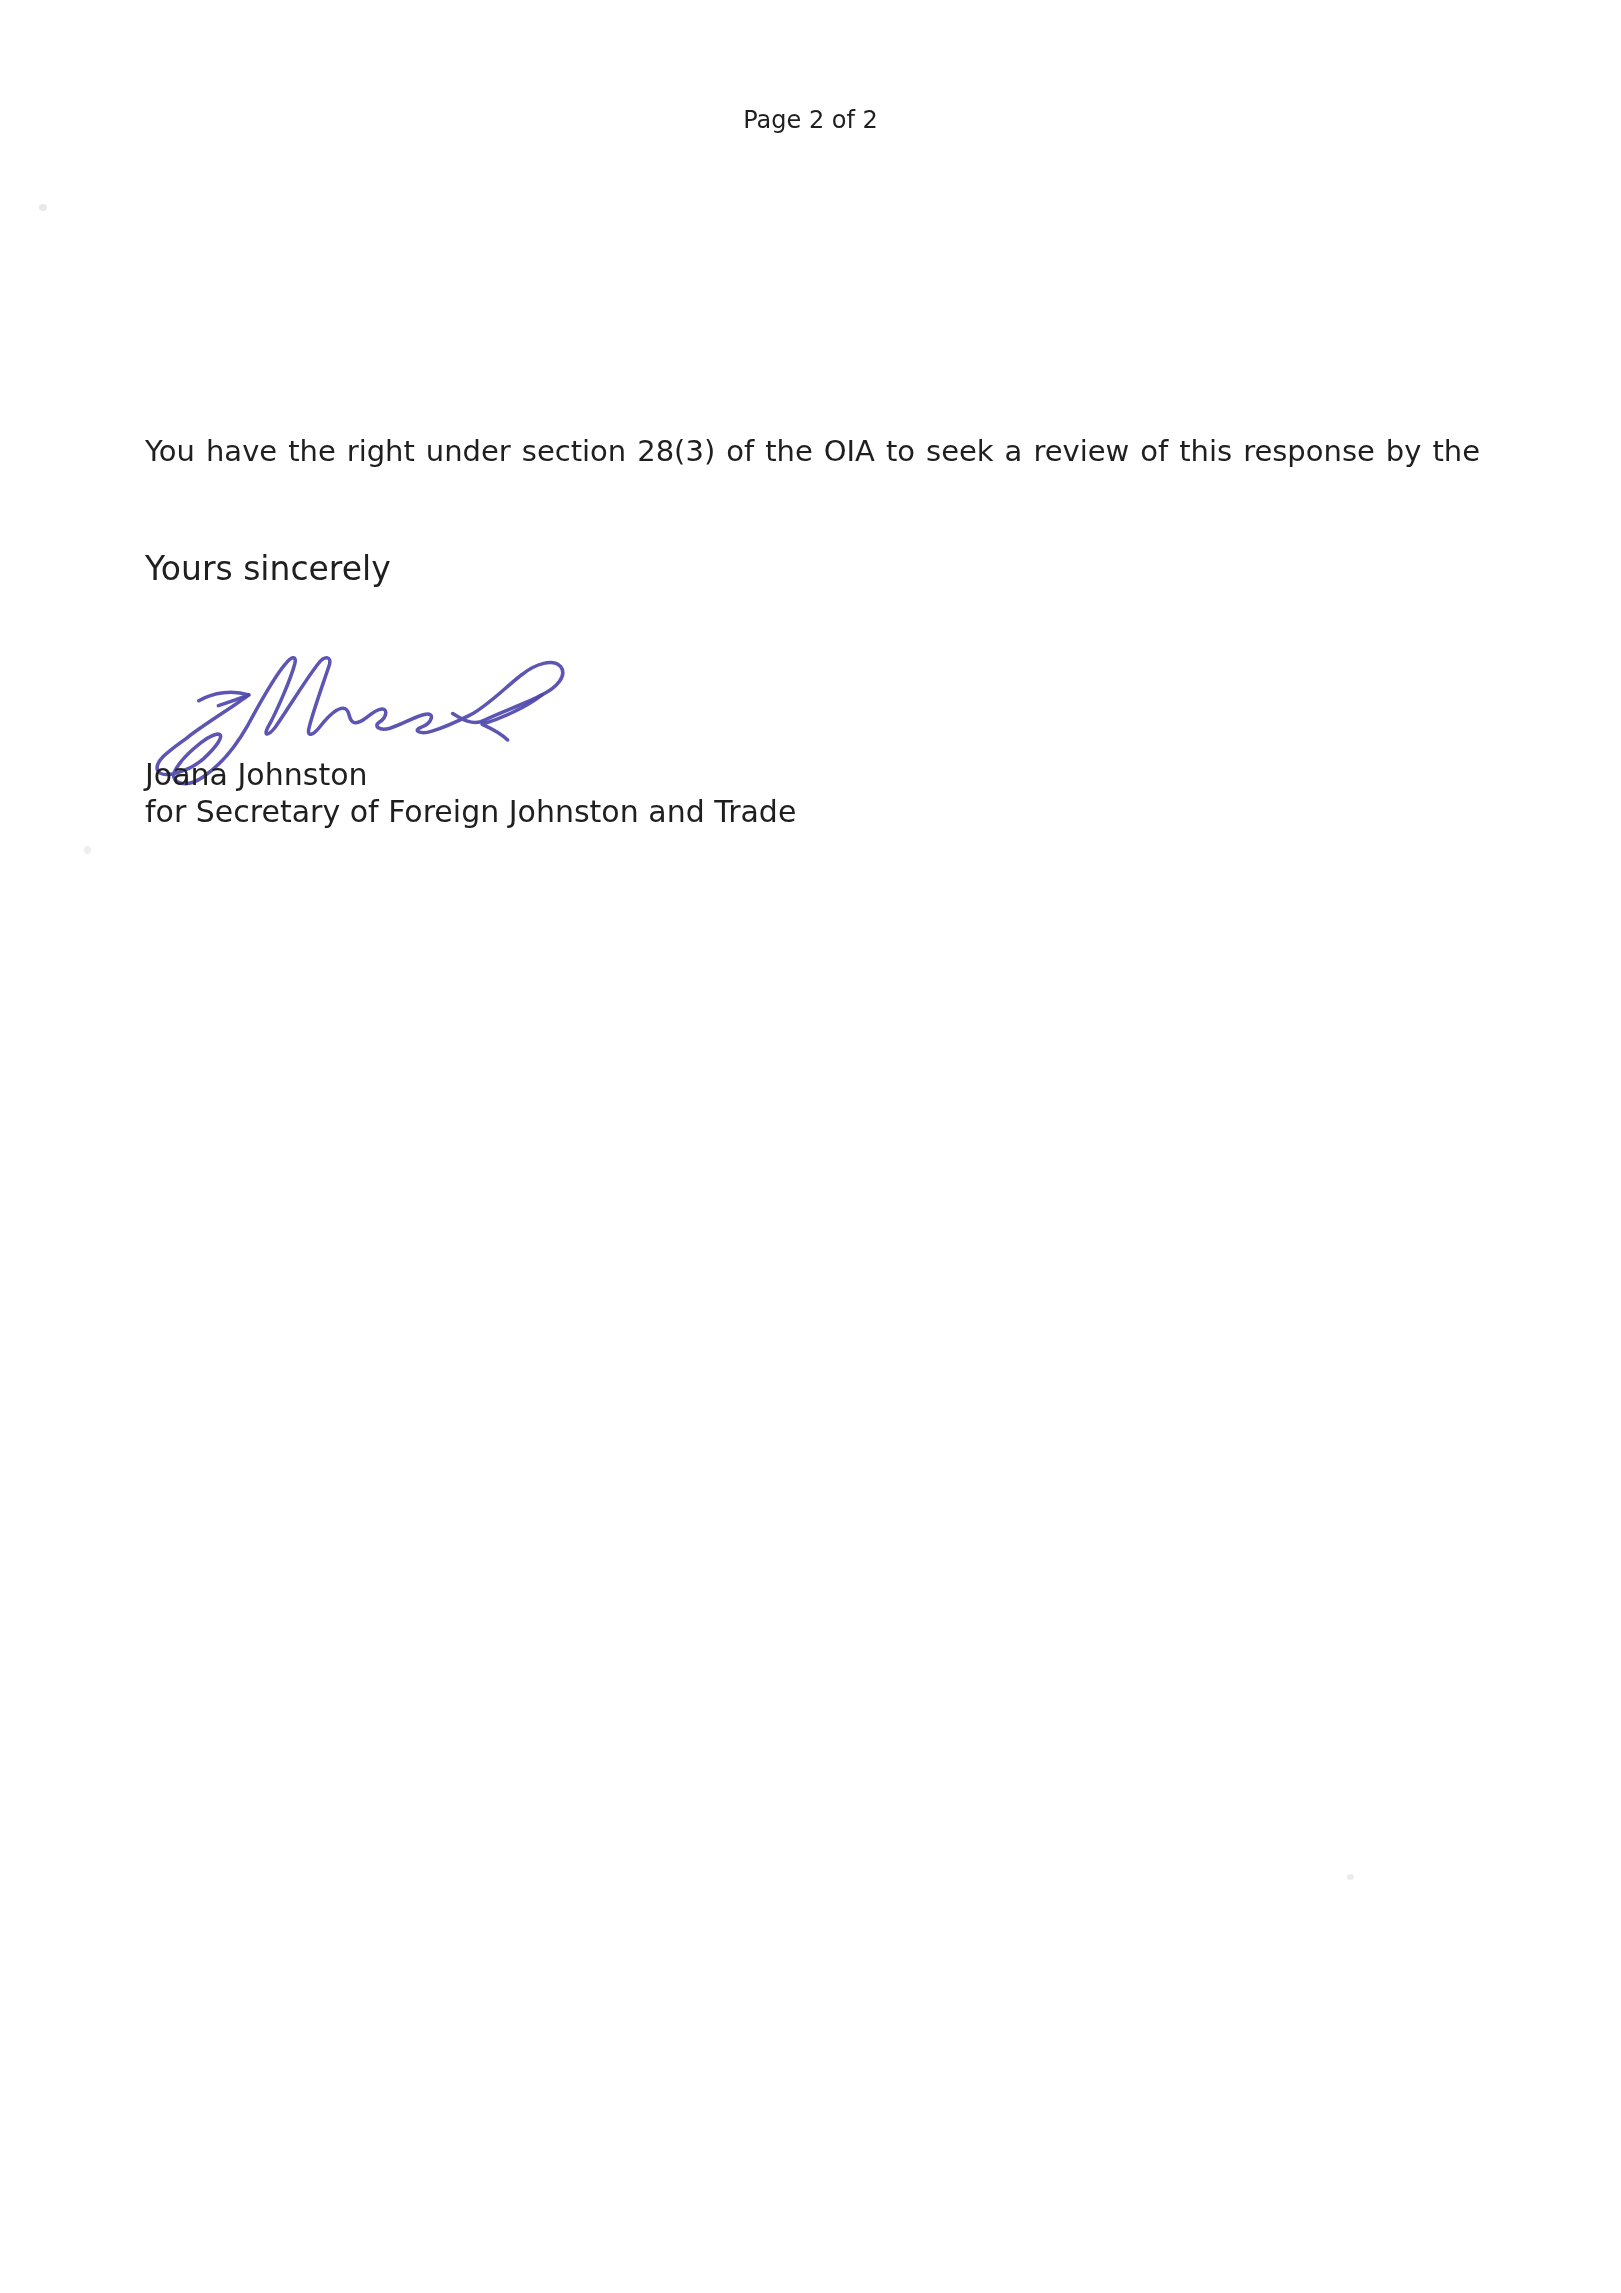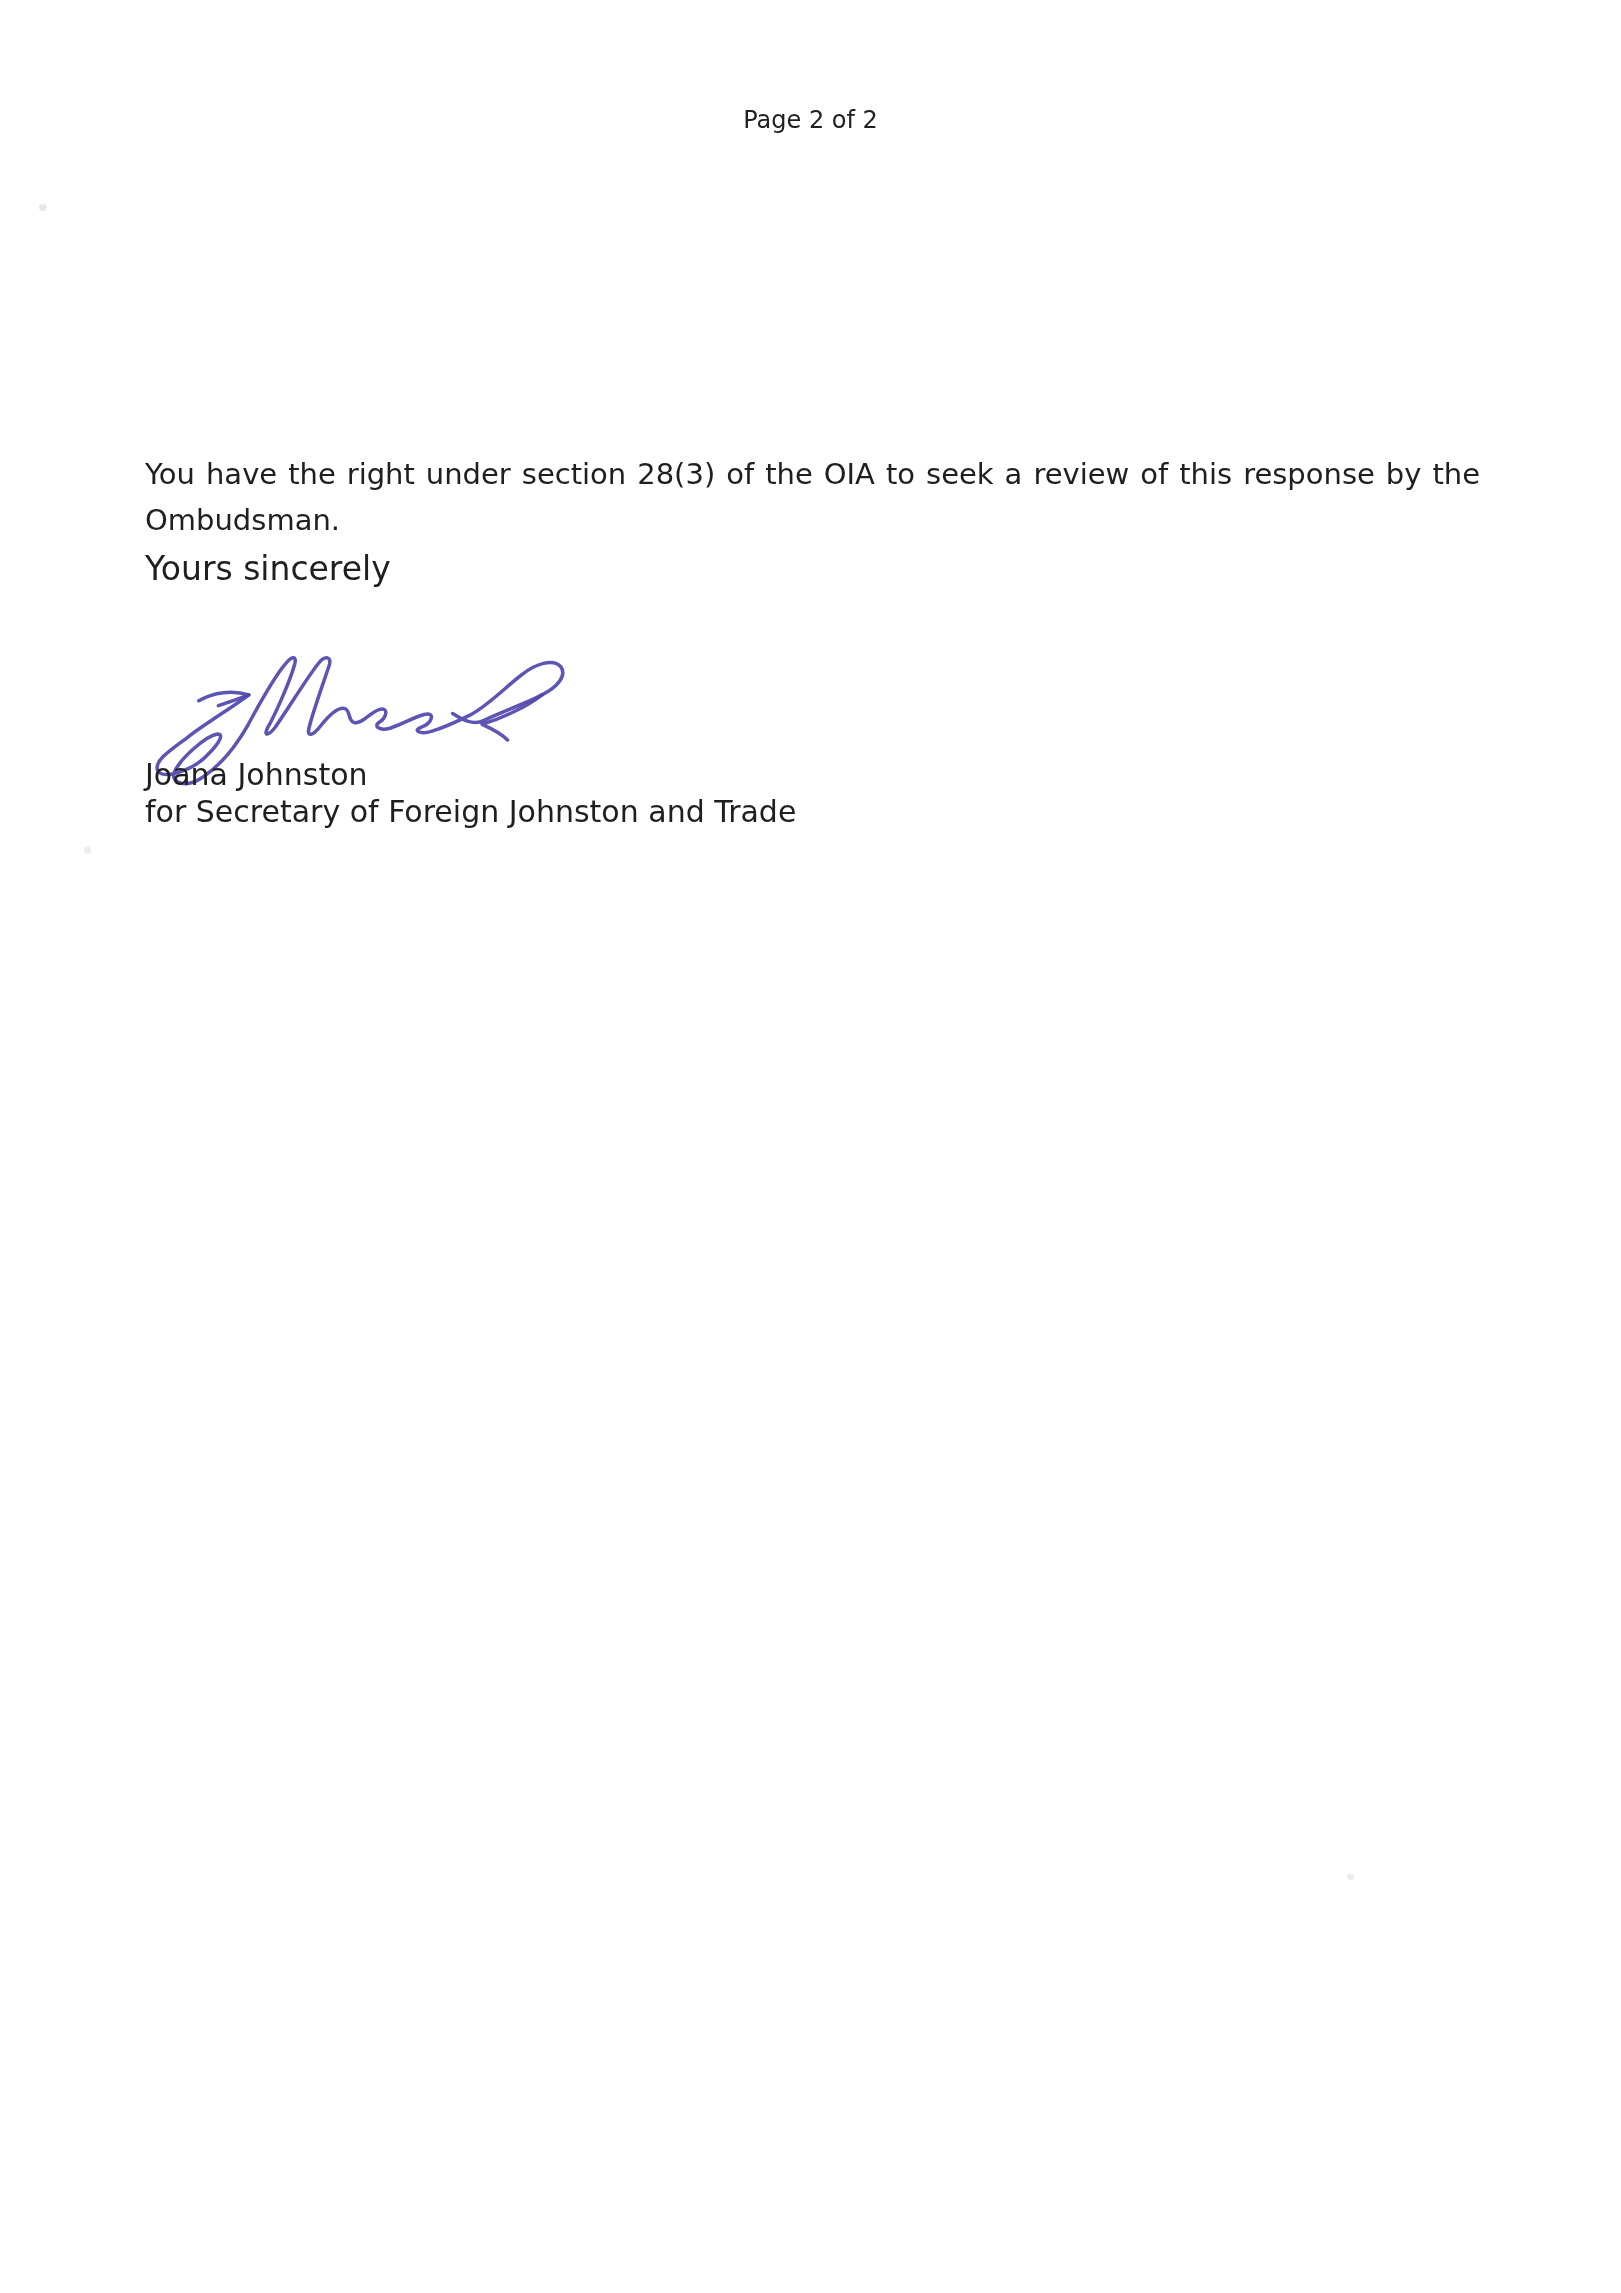--- a/index.html
+++ b/index.html
@@ -28,21 +28,20 @@
   }
   .body-block {
     position: absolute;
     left: 145px;
     width: 1335px;
   }
   .paragraph {
     top: 428px;
     font-size: 29px;
     line-height: 46px;
-    margin-top: 23px;
   }
   .paragraph .line-justified {
     text-align: justify;
     text-align-last: justify;
   }
   .paragraph .line-normal {
     text-align: left;
   }
   .closing {
     top: 549px;
@@ -85,21 +84,20 @@
 </style>
 </head>
 <body>
 
 <div class="page">
 
   <div class="page-header">Page 2 of 2</div>
 
   <div class="body-block paragraph" style="position:absolute;">
     <div class="line-justified">You have the right under section 28(3) of the OIA to seek a review of this response by the</div>
-    <div class="line-normal">Ombudsman.</div>
   </div>
 
   <div class="body-block closing" style="position:absolute;">Yours sincerely</div>
 
   <div class="signature-wrap">
     <svg viewBox="0 0 460 165" xmlns="http://www.w3.org/2000/svg">
       <path d="M 63,70 C 78,61 98,59 114,64 C 104,68 92,72 83,75" stroke="#4f46ae"></path>
       <path d="M 114,64
                C 100,75 70,93 52,107
                C 36,119 17,131 21,141

